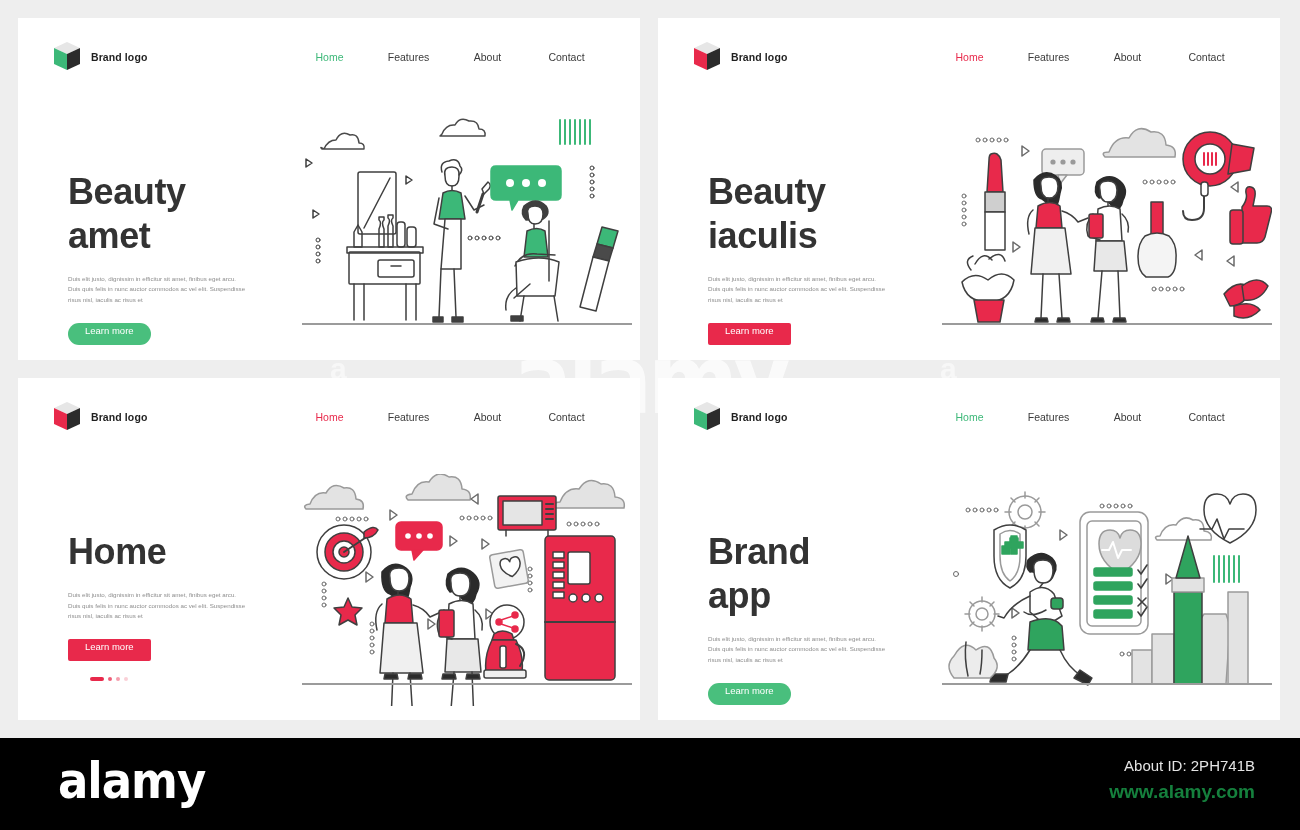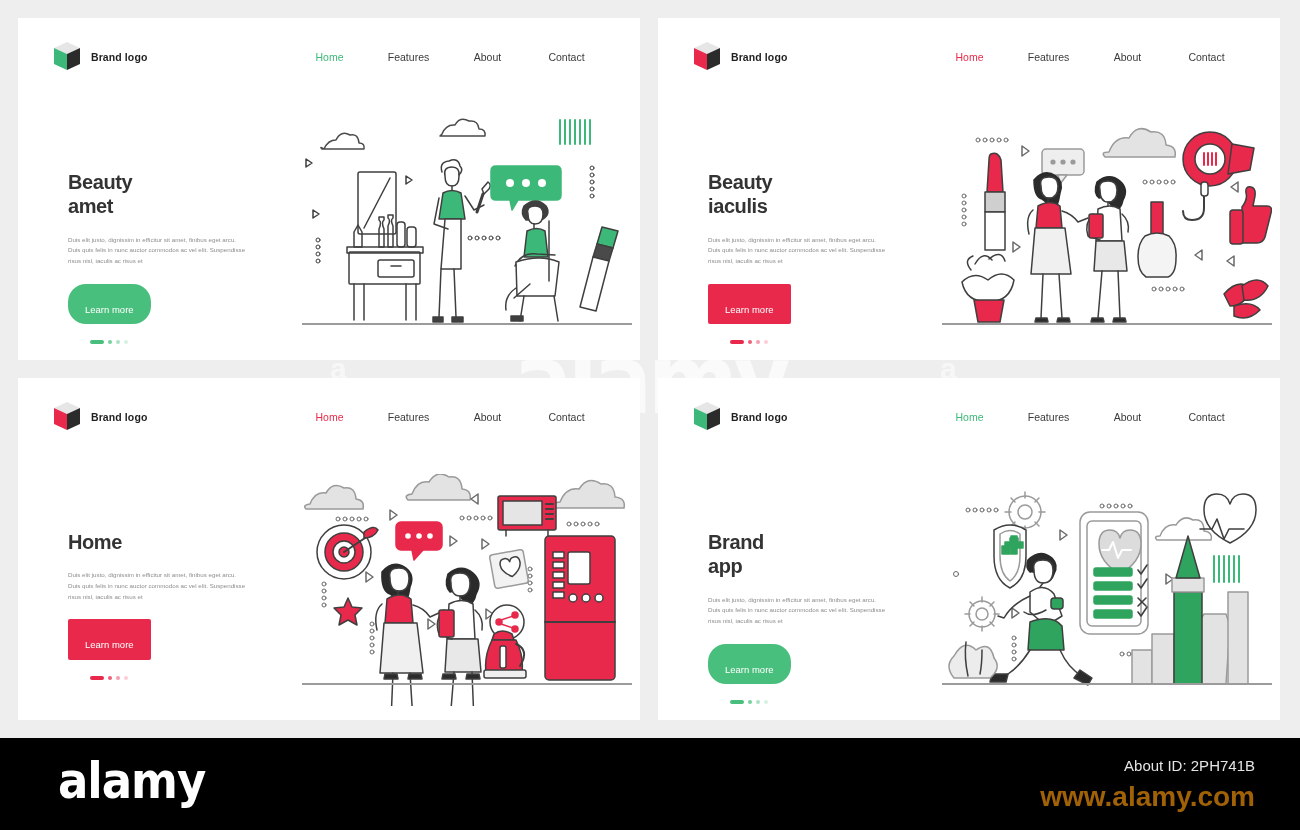--- a/index.html
+++ b/index.html
@@ -31,40 +31,40 @@
   .brand{display:flex;align-items:center;gap:9px;margin-left:34px;}
   .logo-cube{width:30px;height:32px;position:relative;flex:none;}
   .brand-name{font-size:10.5px;font-weight:bold;color:#1f1f1f;letter-spacing:.1px;white-space:nowrap;}
   .nav{margin-left:auto;margin-right:34px;display:flex;align-items:center;}
   .nav a{font-size:10.5px;color:#3b3b3b;text-decoration:none;width:79px;text-align:center;display:block;}
   .nav a.active-g{color:#3cb878;}
   .nav a.active-r{color:#e8294b;}
 
   
   .copy{position:absolute;left:50px;top:152px;width:200px;}
-  .copy h1{margin:0;font-size:20px;line-height:1.22;font-weight:bold;color:#333333;letter-spacing:-.4px;}
+  .copy h1{margin:0;font-size:36px;line-height:1.22;font-weight:bold;color:#333333;letter-spacing:-.4px;}
   .copy p{margin:16px 0 0 0;font-size:6.2px;line-height:1.72;color:#8d8d8d;width:178px;}
   .btn{display:inline-block;margin-top:17px;font-size:9.5px;color:#ffffff;
-       padding:21px 17px 10px;line-height:1;cursor:pointer;}
+       padding:3px 17px 10px;line-height:1;cursor:pointer;}
   .btn.green{background:#49bf7d;border-radius:18px;}
   .btn.red{background:#e8294b;border-radius:2px;}
   .dots{margin-top:16px;margin-left:22px;display:flex;align-items:center;gap:4px;}
   .dots .pill{width:14px;height:4px;border-radius:2px;}
   .dots .d{width:4px;height:4px;border-radius:50%;}
 
   
   .art{position:absolute;right:8px;top:96px;width:330px;height:232px;}
   .art svg{width:100%;height:100%;display:block;}
 
   
   .footer{position:absolute;left:0;top:738px;width:1300px;height:92px;background:#000000;}
   .alamy{position:absolute;left:58px;top:752px;font-size:50px;font-weight:bold;color:#ffffff;
          font-family:"DejaVu Sans Condensed","Liberation Sans",sans-serif;letter-spacing:-1px;}
   .imgid{position:absolute;right:45px;top:757px;font-size:15px;color:#e4e4e4;}
-  .site{position:absolute;right:45px;top:781px;font-size:28px;font-weight:bold;color:#a16207;}
+  .site{position:absolute;right:45px;top:781px;font-size:19px;font-weight:bold;color:#15803d;}
 </style>
 </head>
 <body>
 
 <div class="sheet">
 
   <div class="wm-big">alamy</div>
   <div class="wm-side" style="left:330px">a</div>
   <div class="wm-side" style="left:940px">a</div>
 

